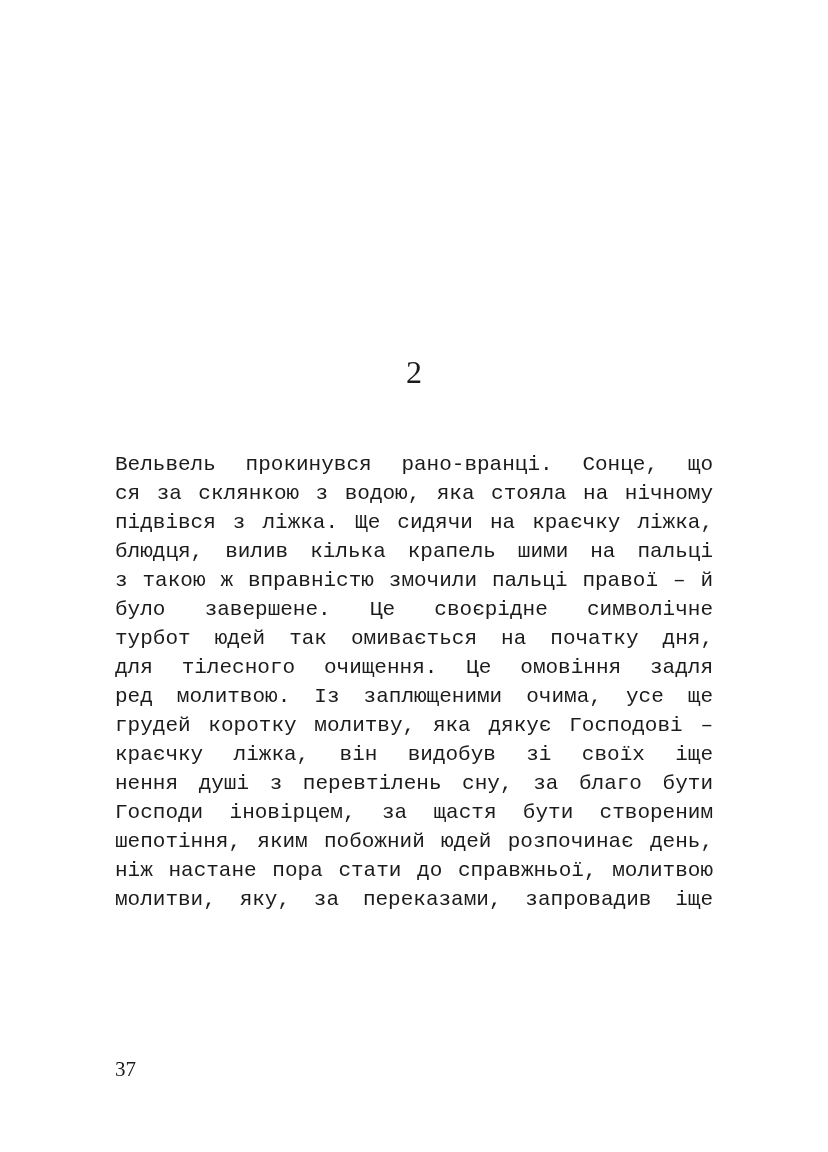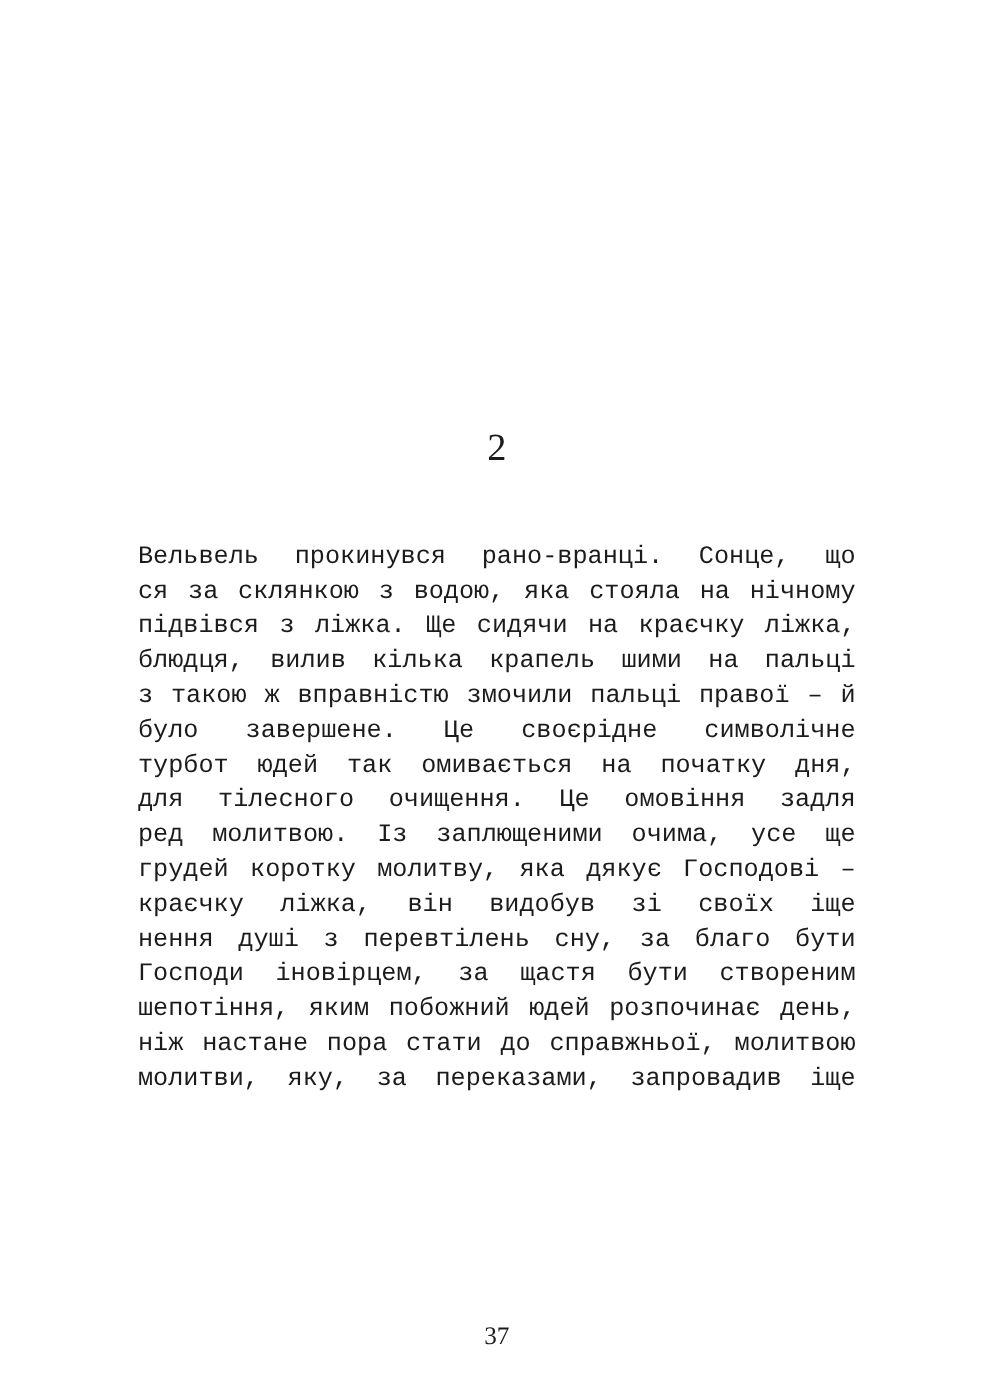--- a/index.html
+++ b/index.html
@@ -40,24 +40,24 @@
     height: 29px;
     overflow: hidden;
     text-align: justify;
     text-align-last: justify;
     text-justify: inter-word;
     white-space: normal;
     font-family: Liberation Mono, monospace;
   }
   .page-number {
     position: absolute;
-    top: 1100px;
+    top: 1056px;
     left: 115px;
     width: 598px;
-    text-align: center;
+    text-align: left;
     font-size: 21px;
     line-height: 26px;
     color: #1b1b1b;
   }
 </style>
 </head>
 <body>
 
 <div class="page">
 

